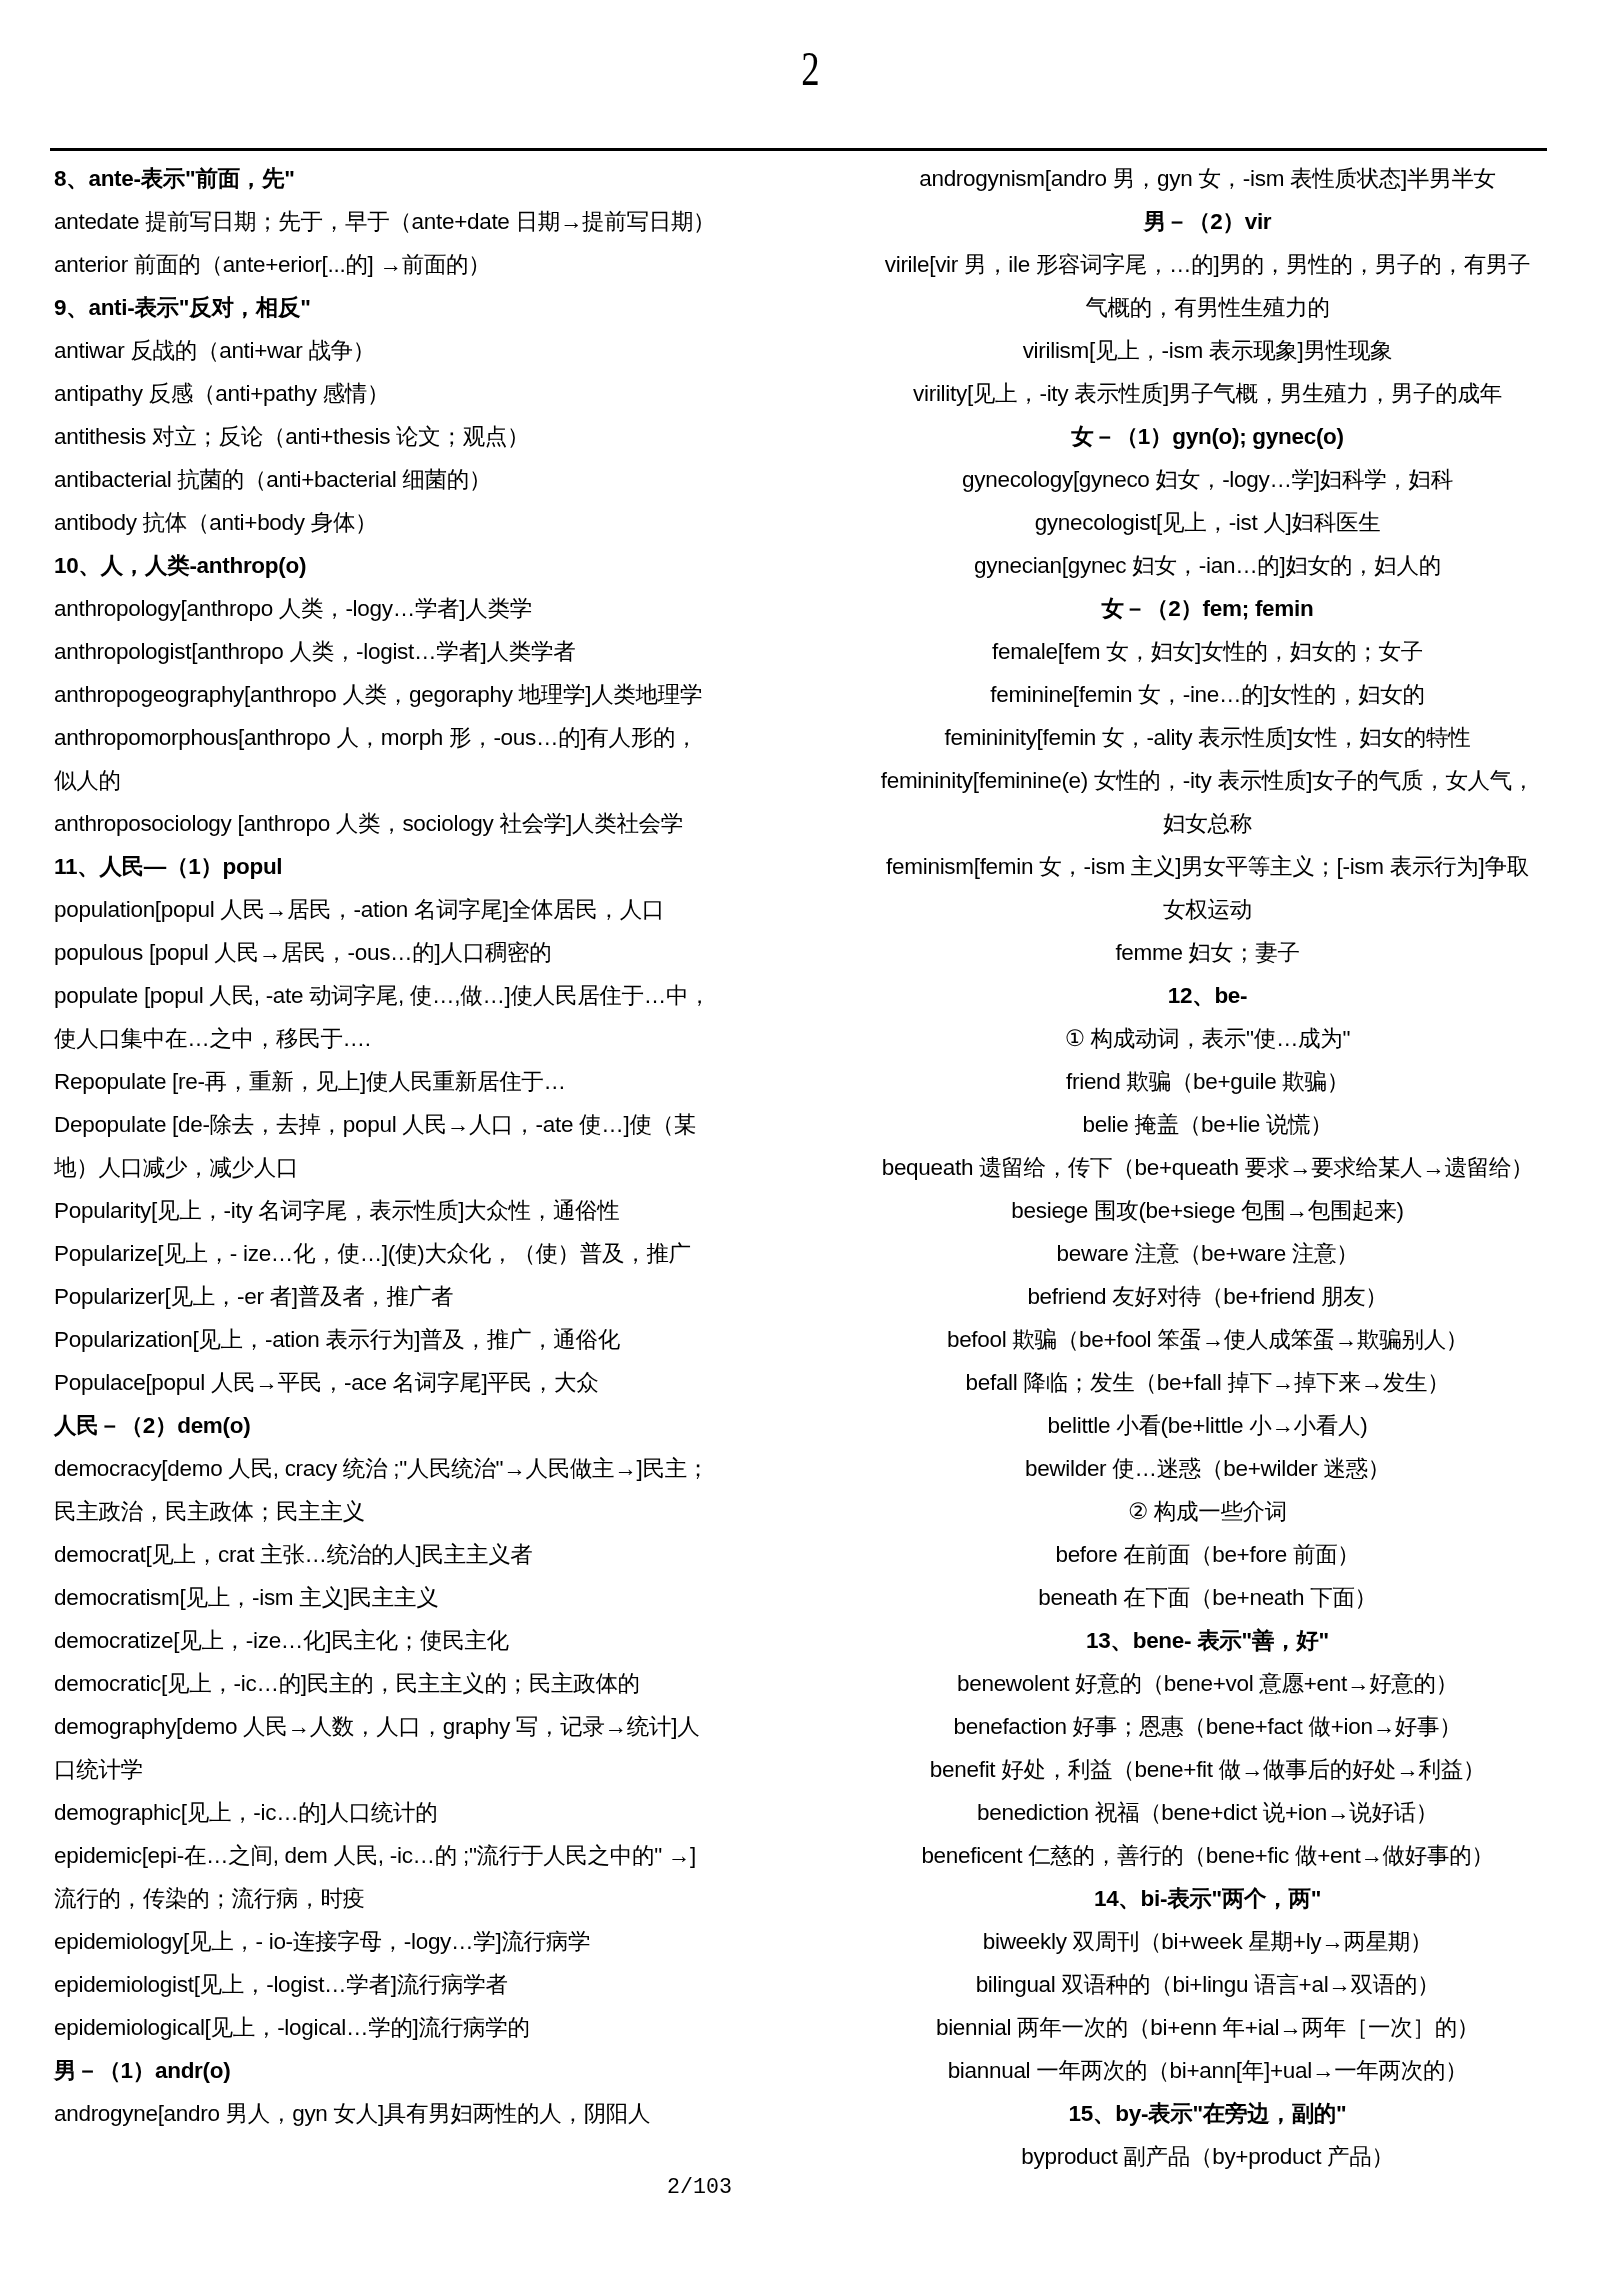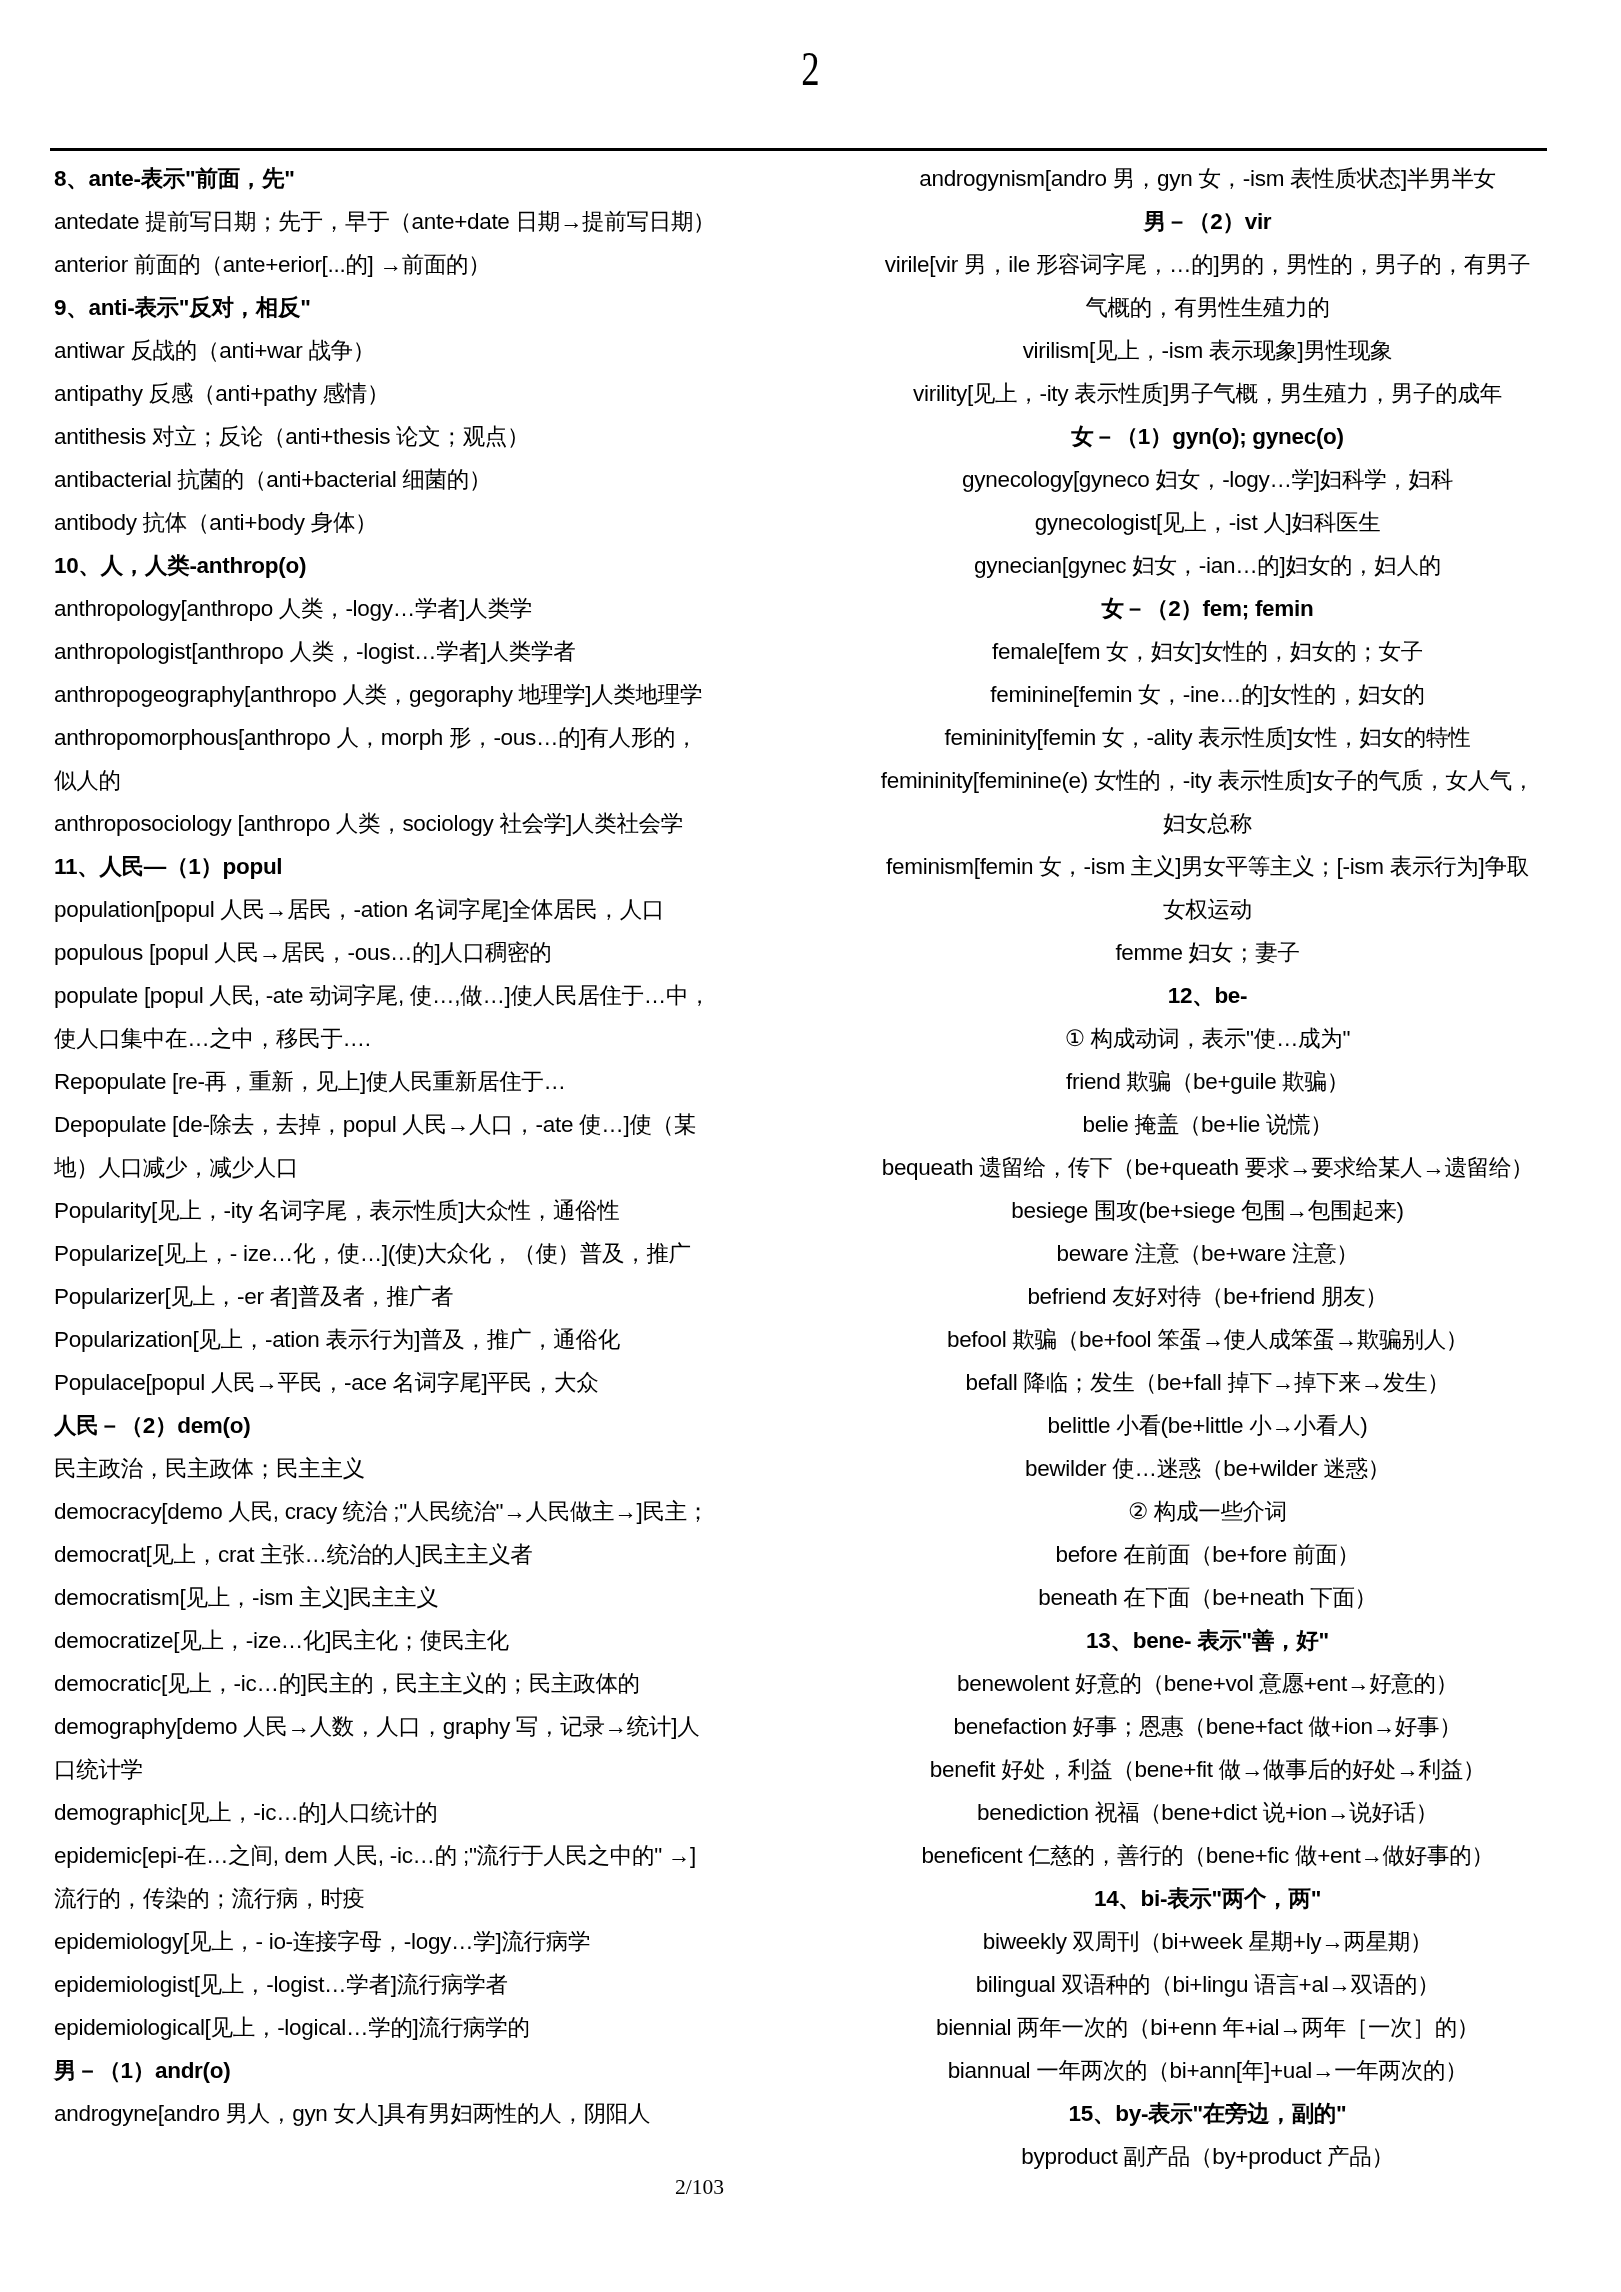--- a/index.html
+++ b/index.html
@@ -8,21 +8,21 @@
   .page-number { position: absolute; top: 39px; left: 0; width: 1621px; text-align: center;
          font-family: "Liberation Serif", "DejaVu Serif", serif; font-size: 49px; line-height: 59px;
          transform: scaleX(0.75); transform-origin: center; }
   .header-rule { position: absolute; left: 50px; top: 148px; width: 1497px; height: 2.9px; background: #000; }
   .column { position: absolute; top: 157px; }
   .col-left { left: 54px; width: 755px; }
   .col-right { left: 835px; width: 745px; text-align: center; }
   .line { height: 43px; line-height: 43px; font-size: 22.5px; white-space: nowrap; letter-spacing: -0.3px; }
   .line.heading { font-weight: bold; }
   .footer { position: absolute; top: 2175px; left: 0; width: 1399px; text-align: center;
-         font-family: Liberation Serif, serif; font-size: 21.6px; }
+         font-family: Liberation Mono, monospace; font-size: 21.6px; }
 </style>
 </head>
 <body>
 
 <div class="page-number">2</div>
 <div class="header-rule"></div>
 
 <div class="column col-left" id="col-left">
     <div class="line heading">8、ante-表示"前面，先"</div>
     <div class="line">antedate 提前写日期；先于，早于（ante+date 日期→提前写日期）</div>
@@ -47,22 +47,22 @@
     <div class="line">使人口集中在…之中，移民于….</div>
     <div class="line">Repopulate [re-再，重新，见上]使人民重新居住于…</div>
     <div class="line">Depopulate [de-除去，去掉，popul 人民→人口，-ate 使…]使（某</div>
     <div class="line">地）人口减少，减少人口</div>
     <div class="line">Popularity[见上，-ity 名词字尾，表示性质]大众性，通俗性</div>
     <div class="line">Popularize[见上，- ize…化，使…](使)大众化，（使）普及，推广</div>
     <div class="line">Popularizer[见上，-er 者]普及者，推广者</div>
     <div class="line">Popularization[见上，-ation 表示行为]普及，推广，通俗化</div>
     <div class="line">Populace[popul 人民→平民，-ace 名词字尾]平民，大众</div>
     <div class="line heading">人民－（2）dem(o)</div>
+    <div class="line">democracy[demo 人民, cracy 统治 ;"人民统治"→人民做主→]民主；</div>
     <div class="line">民主政治，民主政体；民主主义</div>
-    <div class="line">democracy[demo 人民, cracy 统治 ;"人民统治"→人民做主→]民主；</div>
     <div class="line">democrat[见上，crat 主张…统治的人]民主主义者</div>
     <div class="line">democratism[见上，-ism 主义]民主主义</div>
     <div class="line">democratize[见上，-ize…化]民主化；使民主化</div>
     <div class="line">democratic[见上，-ic…的]民主的，民主主义的；民主政体的</div>
     <div class="line">demography[demo 人民→人数，人口，graphy 写，记录→统计]人</div>
     <div class="line">口统计学</div>
     <div class="line">demographic[见上，-ic…的]人口统计的</div>
     <div class="line">epidemic[epi-在…之间, dem 人民, -ic…的 ;"流行于人民之中的" →]</div>
     <div class="line">流行的，传染的；流行病，时疫</div>
     <div class="line">epidemiology[见上，- io-连接字母，-logy…学]流行病学</div>

